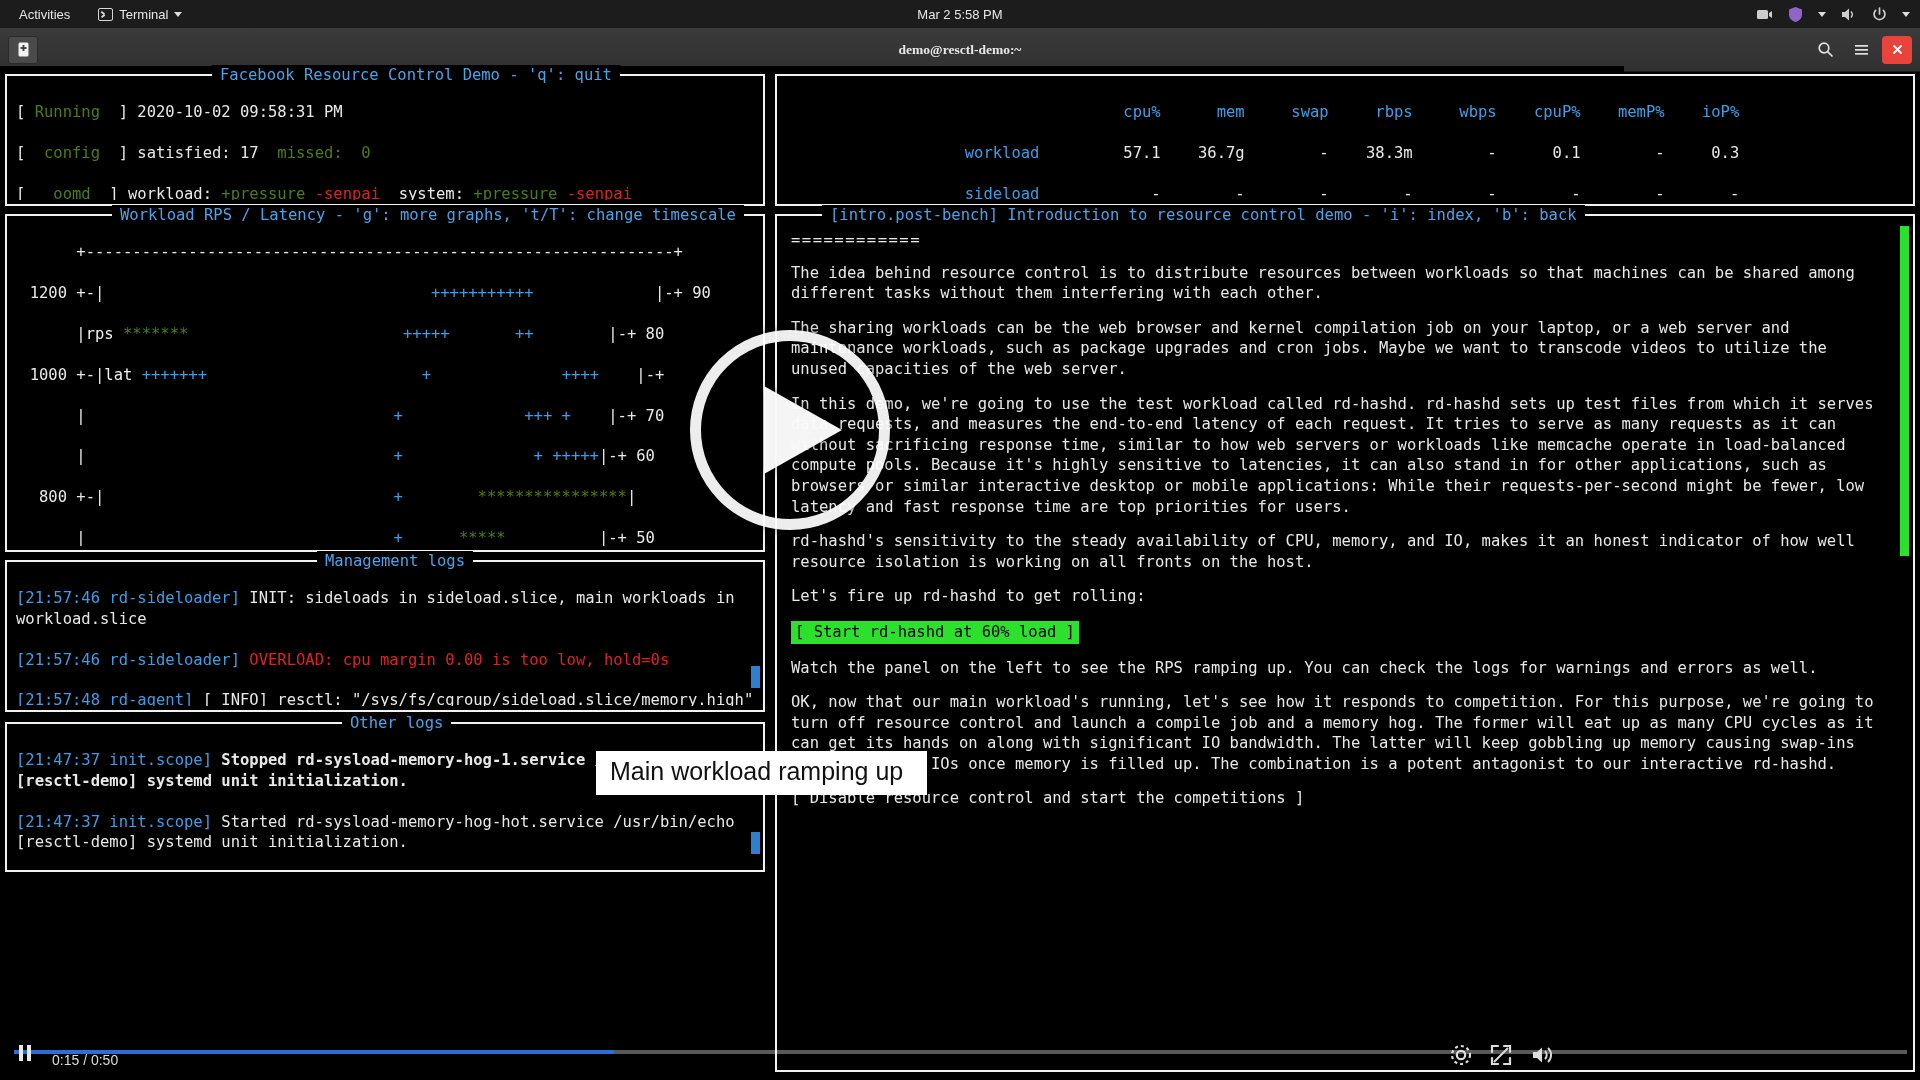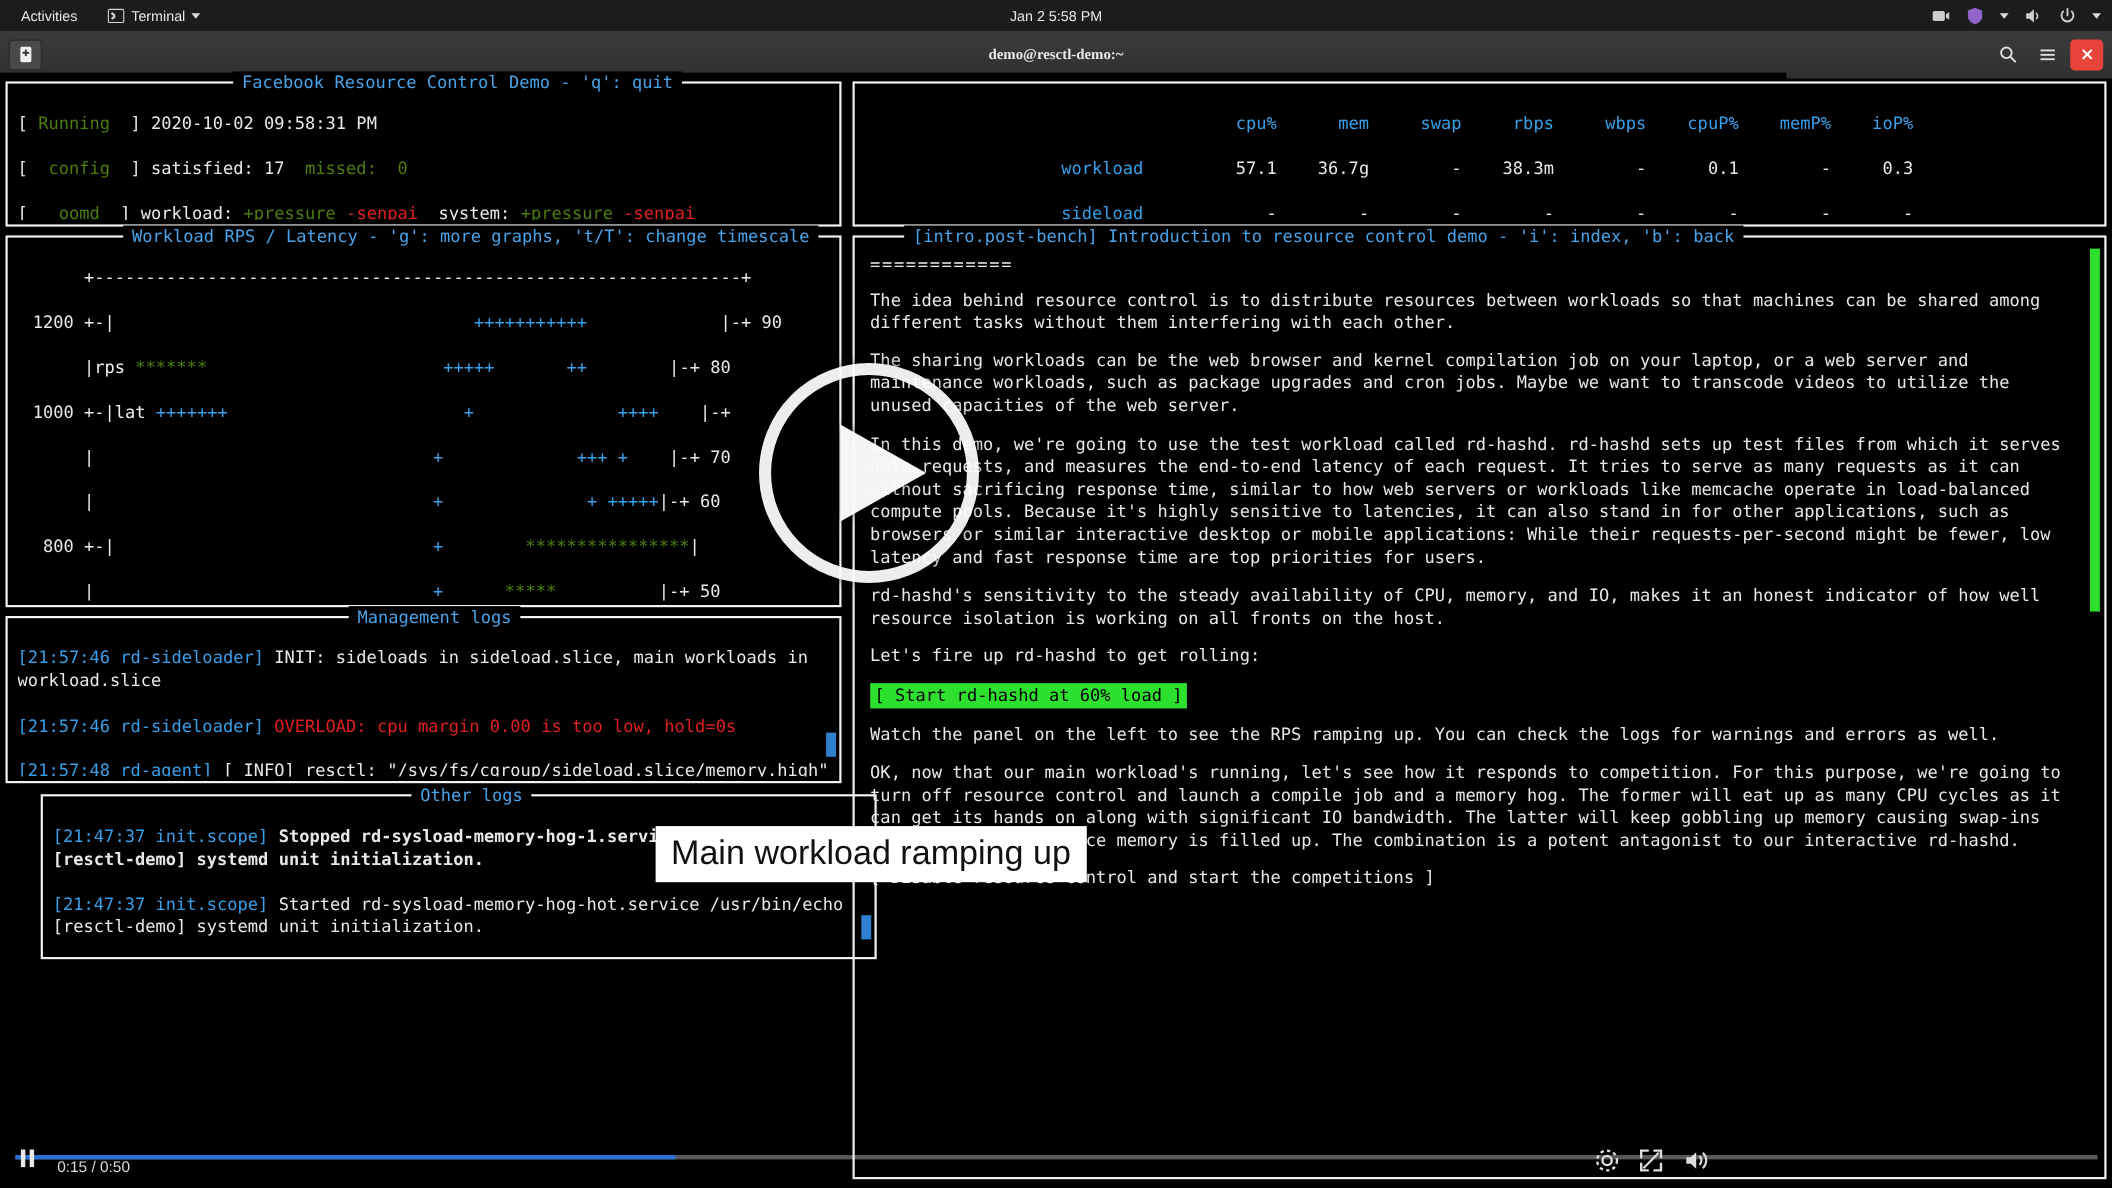--- a/index.html
+++ b/index.html
@@ -97,21 +97,21 @@
     width:0;height:0;
     border-left: 78px solid rgba(255,255,255,.96);
     border-top: 44px solid transparent;
     border-bottom: 44px solid transparent;
     filter: drop-shadow(0 0 5px rgba(0,0,0,.5));
   }
   .caption {
     position:absolute; left:596px; top:751px;
     background:#fff; color:#111;
     font-family:"Liberation Sans", sans-serif;
-    font-size:31px; padding:6px 14px 9px 14px; white-space:nowrap;
+    font-size:25px; padding:6px 24px 9px 14px; white-space:nowrap;
   }
   .vctl { position:absolute; left:0; bottom:0; width:1548px; height:48px; }
   .vprogress { position:absolute; left:14px; bottom:26px; width:1893px; height:4px; background:rgba(255,255,255,.35); }
   .vprogress > i { position:absolute; left:0; top:0; height:4px; width:600px; background:#2b6fd6; display:block; }
   .vtime { position:absolute; left:52px; bottom:12px; color:#dcdcdc; font-family:"Liberation Sans",sans-serif; font-size:14px; }
   .vicon { position:absolute; bottom:8px; width:30px; height:30px; }
 </style>
 </head>
 <body>
 
@@ -122,21 +122,21 @@
       <div class="gb-item">
         <span>Activities</span>
       </div>
       <div class="gb-item">
         <span class="term-ico"></span>
         <span>Terminal</span>
         <span class="caret-d"></span>
       </div>
     </div>
     <div class="gnome-center">
-      <span>Jan 2  5:58 PM</span>
+      <span>Mar 2  5:58 PM</span>
     </div>
     <div class="gnome-right">
       <span class="sysicon">
         <svg width="17" height="17" viewBox="0 0 17 17">
             <rect x="1" y="4" width="11" height="9" rx="1.5" fill="#ddd"></rect>
             <path d="M13 7 L16 5 L16 12 L13 10 Z" fill="#ddd"></path>
           </svg>
       </span>
       <span class="sysicon">
         <svg width="17" height="17" viewBox="0 0 17 17">
@@ -248,21 +248,21 @@
 <div><span class="c-blue">[21:57:46 rd-sideloader]</span> INIT: sideloads in sideload.slice, main workloads in workload.slice</div>
 <div><span class="c-blue">[21:57:46 rd-sideloader]</span> <span class="c-red">OVERLOAD: cpu margin 0.00 is too low, hold=0s</span></div>
 <div><span class="c-blue">[21:57:48 rd-agent]</span> [ INFO] resctl: "/sys/fs/cgroup/sideload.slice/memory.high" should be "max" but is "73654669312", fixing</div>
 
 
 
       </div>
       <div class="sbar" style="top:104px; height:22px;"></div>
     </div>
 
-    <div class="pbox" style="left:5px; top:656px; width:760px; height:150px;margin-left:32px;">
+    <div class="pbox" style="left:5px; top:656px; width:760px; height:150px;">
       <div class="ptitle" style="left:335px;">Other logs</div>
       <div class="pc" style="top:6px; white-space:pre-wrap;">
 <div><span class="c-blue">[21:47:37 init.scope]</span> <b>Stopped rd-sysload-memory-hog-1.service /usr/bin/echo [resctl-demo] systemd unit initialization.</b></div>
 <div><span class="c-blue">[21:47:37 init.scope]</span> Started rd-sysload-memory-hog-hot.service /usr/bin/echo [resctl-demo] systemd unit initialization.</div>
 
 
 
       </div>
       <div class="sbar" style="top:108px; height:22px;"></div>
     </div>

